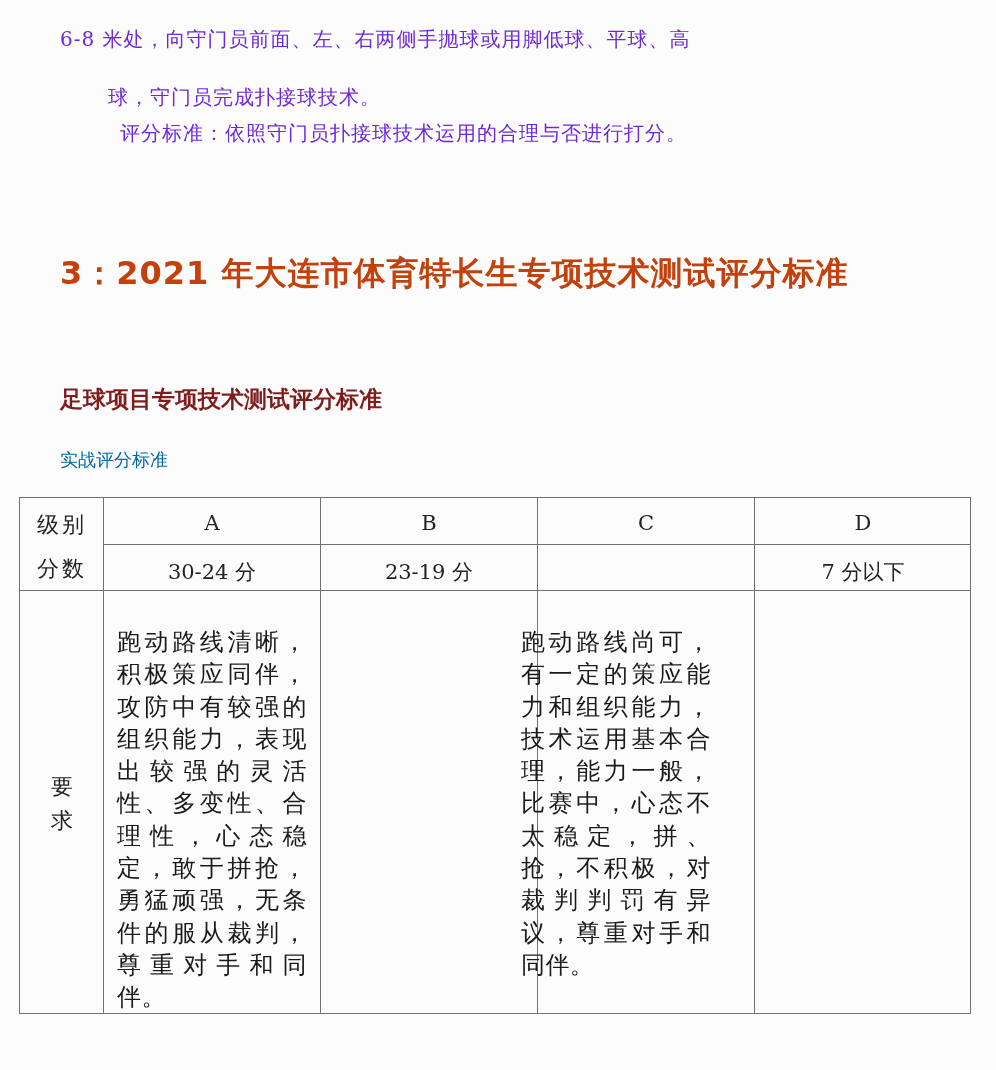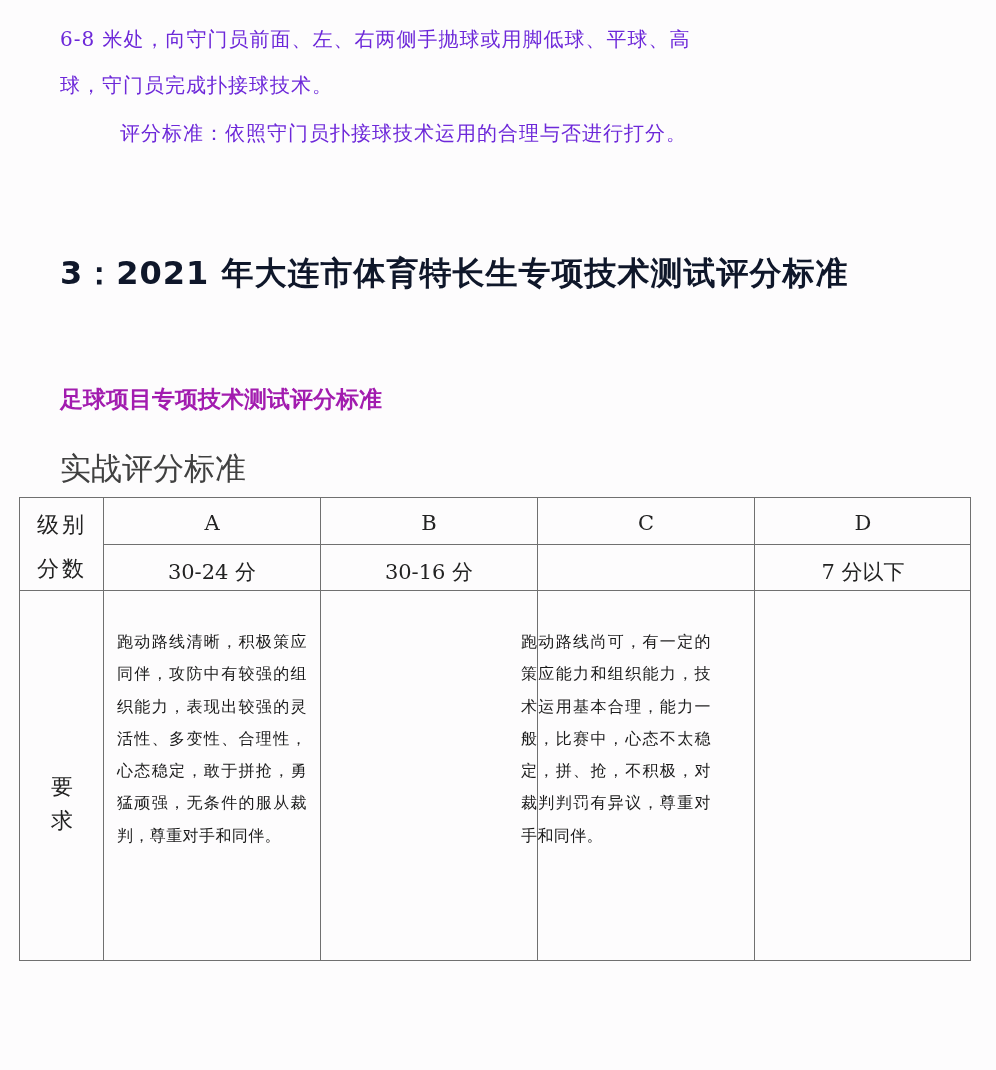--- a/index.html
+++ b/index.html
@@ -3,32 +3,32 @@
 <meta charset="utf-8">
 <style>
   html, body { margin: 0; padding: 0; }
   body {
     width: 996px; height: 1070px; background: #fdfcfd; overflow: hidden;
     position: relative; color: #1a1a1a;
     font-family: "DejaVu Serif", "Liberation Serif", serif;
   }
   .para { position: absolute; left: 60px; font-size: 20px; letter-spacing: 1px; line-height: 46px; color: #6d28d9; white-space: nowrap; }
   .p1 { top: 16px; }
-  .p2 { top: 62px; }
+  .p2 { top: 74px; margin-left: 48px; }
   .p3 { top: 110px; left: 120px; }
-  .h1 { position: absolute; left: 60px; top: 252px; font-family: "DejaVu Sans", "Liberation Sans", sans-serif; font-weight: bold; font-size: 32px; letter-spacing: 1px; color: #0f172a; white-space: nowrap; }
-  .h2 { position: absolute; left: 60px; top: 384px; font-family: Liberation Sans, sans-serif; font-weight: bold; font-size: 23px; color: #a21caf; white-space: nowrap; }
-  .h3 { position: absolute; left: 60px; top: 448px; font-size: 31px; color: #404040; white-space: nowrap; }
+  .h1 { position: absolute; left: 60px; top: 252px; font-family: "DejaVu Sans", "Liberation Sans", sans-serif; font-weight: bold; font-size: 32px; letter-spacing: 1px; color: #c2410c; white-space: nowrap; }
+  .h2 { position: absolute; left: 60px; top: 384px; font-family: Liberation Sans, sans-serif; font-weight: bold; font-size: 23px; color: #7f1d1d; white-space: nowrap; }
+  .h3 { position: absolute; left: 60px; top: 448px; font-size: 18px; color: #0369a1; white-space: nowrap; }
 
-  .tbl { position: absolute; left: 19px; top: 497px; width: 952px; height: 464px; border: 1.5px solid #707070; box-sizing: border-box; }
+  .tbl { position: absolute; left: 19px; top: 497px; width: 952px; height: 517px; border: 1.5px solid #707070; box-sizing: border-box; }
   .vline { position: absolute; top: 0; bottom: 0; width: 0; border-left: 1.5px solid #707070; }
   .hline { position: absolute; height: 0; border-top: 1.5px solid #707070; }
   .cell { position: absolute; text-align: center; font-size: 21px; color: #222; white-space: nowrap; }
   .lbl { position: absolute; left: 0; width: 84px; text-align: center; font-size: 22px; color: #222; letter-spacing: 3px; }
-  .req { position: absolute; width: 190px; font-size: 16px; line-height: 32.3px; color: #1a1a1a; word-break: break-all; letter-spacing: 0.4px; text-align: justify; }
+  .req { position: absolute; width: 190px; font-size: 24px; line-height: 32.3px; color: #1a1a1a; word-break: break-all; letter-spacing: 0.4px; text-align: justify; }
   .req-label { position: absolute; left: 0; width: 84px; text-align: center; font-size: 22px; line-height: 34px; color: #222; }
 </style>
 </head>
 <body>
 
 <div class="para p1">6-8 米处，向守门员前面、左、右两侧手抛球或用脚低球、平球、高</div>
 <div class="para p2">球，守门员完成扑接球技术。</div>
 <div class="para p3">评分标准：依照守门员扑接球技术运用的合理与否进行打分。</div>
 
 <div class="h1">3：2021 年大连市体育特长生专项技术测试评分标准</div>
@@ -49,18 +49,18 @@
   <div class="lbl" style="top:56px">分数</div>
   <div class="req-label" style="top:272px">要</div>
   <div class="req-label" style="top:306px">求</div>
 
   <div class="cell" style="left:84px; width:216px; top:13px">A</div>
   <div class="cell" style="left:301px; width:216px; top:13px">B</div>
   <div class="cell" style="left:518px; width:216px; top:13px">C</div>
   <div class="cell" style="left:735px; width:216px; top:13px">D</div>
 
   <div class="cell" style="left:84px; width:216px; top:60px">30-24 分</div>
-  <div class="cell" style="left:301px; width:216px; top:60px">30-16 分</div>
+  <div class="cell" style="left:301px; width:216px; top:60px">23-19 分</div>
   <div class="cell" style="left:735px; width:216px; top:60px">7 分以下</div>
 
   <div class="req" style="left:97px; top:128px">跑动路线清晰，积极策应同伴，攻防中有较强的组织能力，表现出较强的灵活性、多变性、合理性，心态稳定，敢于拼抢，勇猛顽强，无条件的服从裁判，尊重对手和同伴。</div>
   <div class="req" style="left:501px; top:128px">跑动路线尚可，有一定的策应能力和组织能力，技术运用基本合理，能力一般，比赛中，心态不太稳定，拼、抢，不积极，对裁判判罚有异议，尊重对手和同伴。</div>
 </div>
 
 </body></html>

